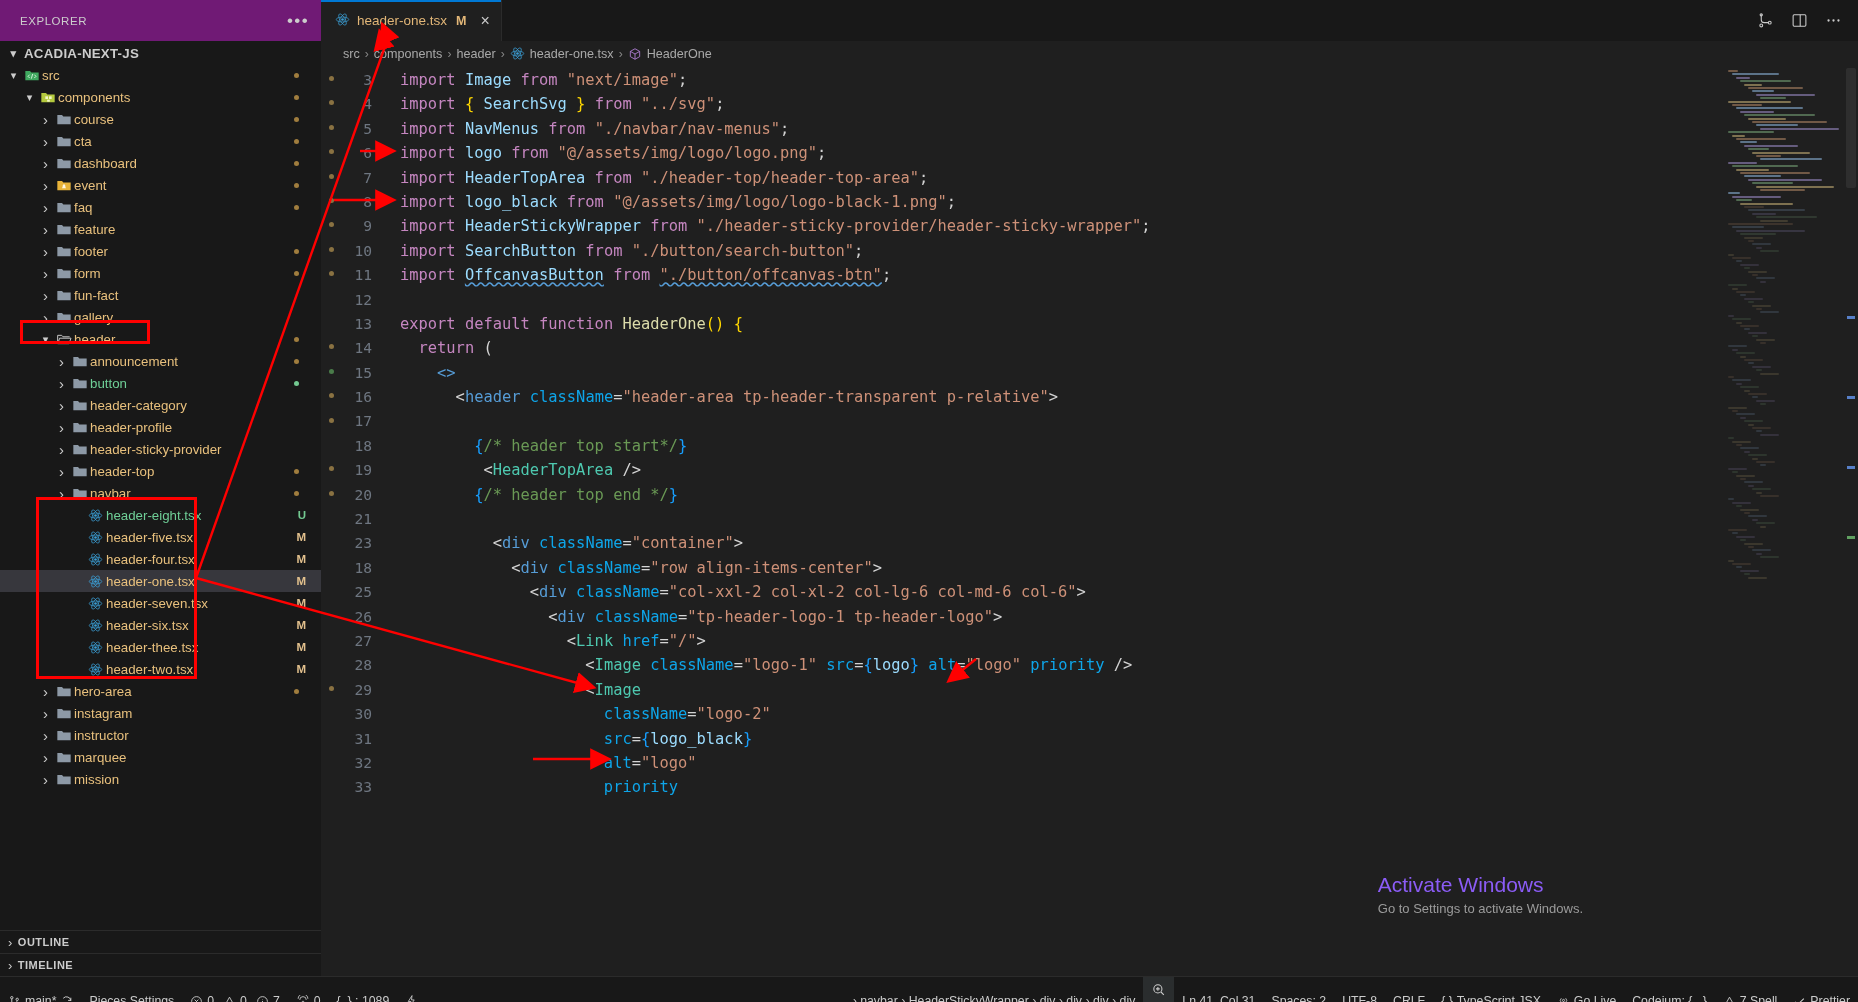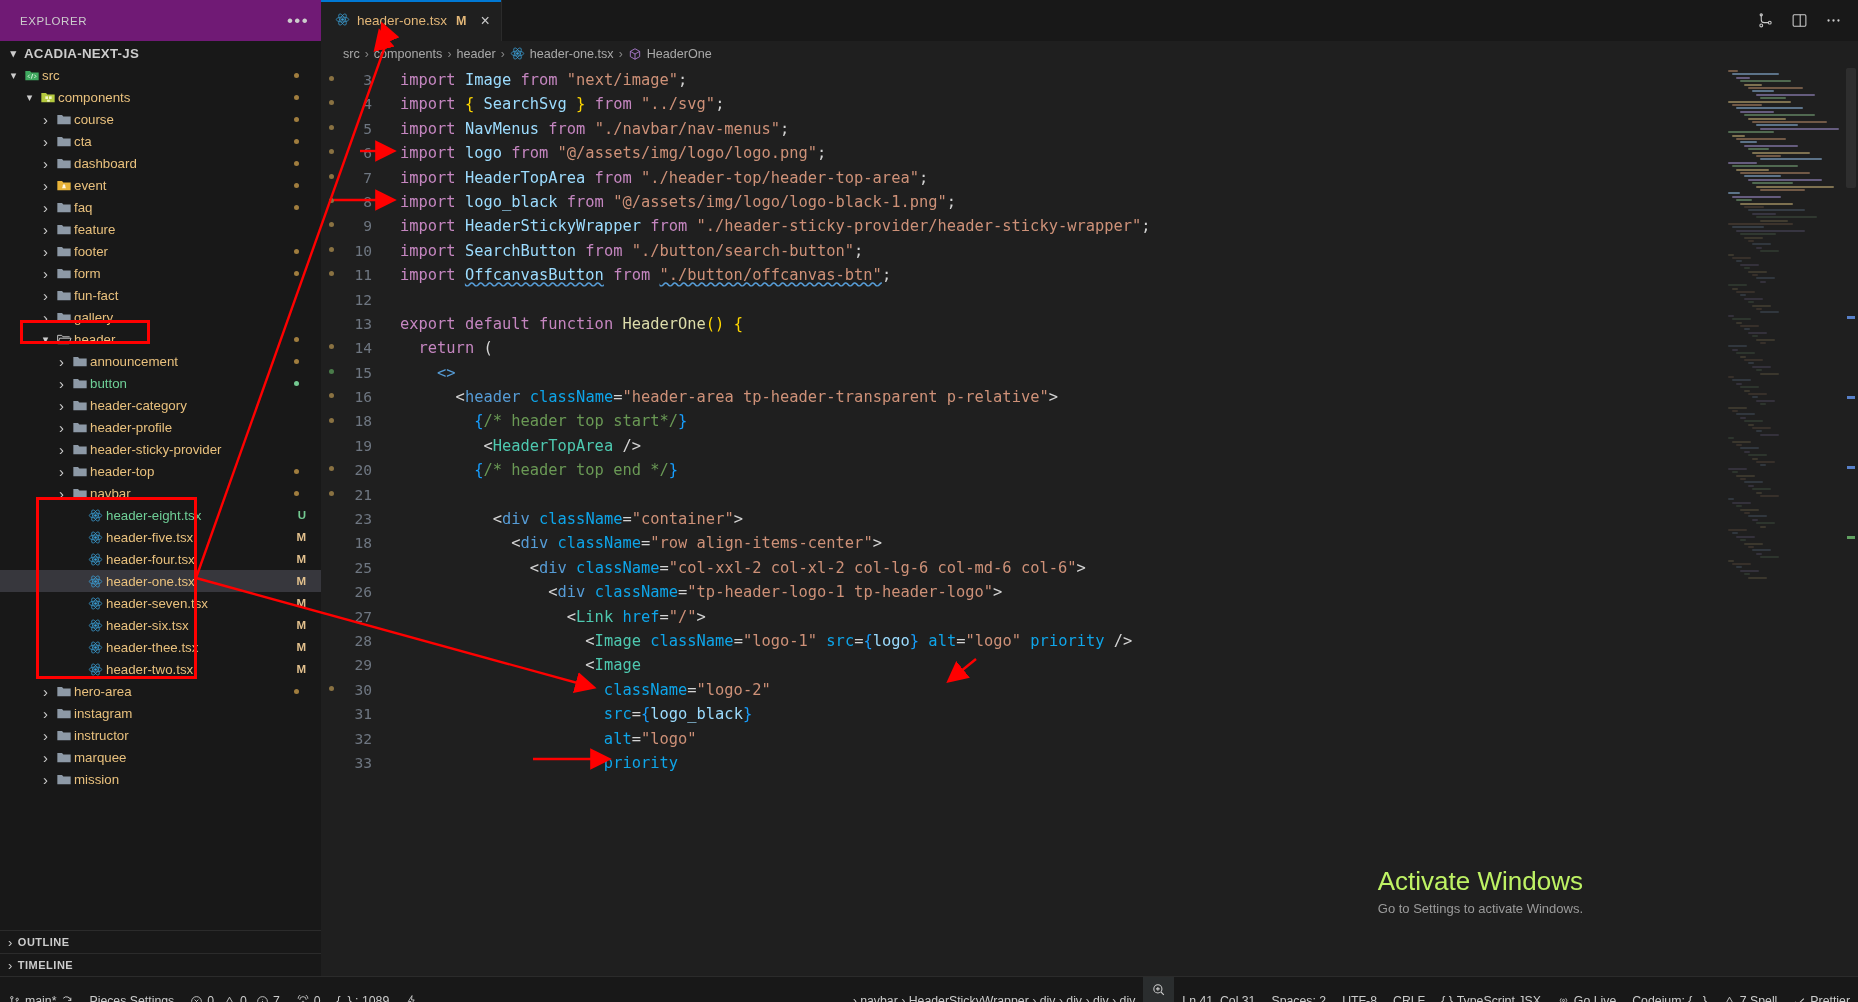--- a/index.html
+++ b/index.html
@@ -117,21 +117,21 @@
   .scrollbar-v {
     position: absolute; right: 0; top: 0; width: 14px; height: 100%; background: #1f1f1f;
   }
   .sb-thumb { position: absolute; right: 2px; top: 2px; width: 10px; height: 120px; background: #4f4f4f55; border-radius: 2px;}
   .sb-mark { position: absolute; right: 3px; width: 8px; height: 3px; }
 
   
   .watermark {
     position: absolute; right: 275px; bottom: 60px; color: #8d8d8d; text-align: left;
   }
-  .wm-title { font-size: 26px; color: #bef264; }
+  .wm-title { font-size: 21px; color: #8b5cf6; }
   .wm-sub { font-size: 13px; color: #9b9b9b; margin-top: 4px;}
 
   
   .status {
     height: 26px; flex: 0 0 26px; background: #181818; display: flex; align-items: center;
     color: #cccccc; font-size: 12.3px; border-top: 1px solid #2b2b2b;
   }
   .st-item { display: flex; align-items: center; gap: 4px; padding: 0 8px; height: 100%; white-space: nowrap; margin-top: 23px;}
   .st-spacer { flex: 1; }
   .st-zoom { background: #2a2d2e; padding: 0 8px; display: flex; align-items: center; height: 100%; }
@@ -665,20 +665,21 @@
             <div class="cline"><span class="ln">7</span><span class="ctext"><span class="k">import </span><span class="v">HeaderTopArea</span><span class="k"> from </span><span class="s">"./header-top/header-top-area"</span><span class="p">;</span></span></div>
             <div class="cline"><span class="ln">8</span><span class="ctext"><span class="k">import </span><span class="v">logo_black</span><span class="k"> from </span><span class="s">"@/assets/img/logo/logo-black-1.png"</span><span class="p">;</span></span></div>
             <div class="cline"><span class="ln">9</span><span class="ctext"><span class="k">import </span><span class="v">HeaderStickyWrapper</span><span class="k"> from </span><span class="s">"./header-sticky-provider/header-sticky-wrapper"</span><span class="p">;</span></span></div>
             <div class="cline"><span class="ln">10</span><span class="ctext"><span class="k">import </span><span class="v">SearchButton</span><span class="k"> from </span><span class="s">"./button/search-button"</span><span class="p">;</span></span></div>
             <div class="cline"><span class="ln">11</span><span class="ctext"><span class="k">import </span><span class="v squig">OffcanvasButton</span><span class="k"> from </span><span class="s squig">"./button/offcanvas-btn"</span><span class="p">;</span></span></div>
             <div class="cline"><span class="ln">12</span><span class="ctext"></span></div>
             <div class="cline"><span class="ln">13</span><span class="ctext"><span class="k">export </span><span class="k">default </span><span class="k">function </span><span class="f">HeaderOne</span><span class="y">()</span><span class="p"> </span><span class="y">{</span></span></div>
             <div class="cline"><span class="ln">14</span><span class="ctext"><span class="p">  </span><span class="k">return </span><span class="p">(</span></span></div>
             <div class="cline"><span class="ln">15</span><span class="ctext"><span class="p">    </span><span class="tg">&lt;&gt;</span></span></div>
             <div class="cline"><span class="ln">16</span><span class="ctext"><span class="p">      </span><span class="p">&lt;</span><span class="tg">header</span><span class="p"> </span><span class="at">className</span><span class="p">=</span><span class="s">"header-area tp-header-transparent p-relative"</span><span class="p">&gt;</span></span></div>
+            <div class="cline"><span class="ln">17</span><span class="ctext"></span></div>
             <div class="cline"><span class="ln">18</span><span class="ctext"><span class="p">        </span><span class="b">{</span><span class="c">/* header top start*/</span><span class="b">}</span></span></div>
             <div class="cline"><span class="ln">19</span><span class="ctext"><span class="p">         </span><span class="p">&lt;</span><span class="t">HeaderTopArea</span><span class="p"> /&gt;</span></span></div>
             <div class="cline"><span class="ln">20</span><span class="ctext"><span class="p">        </span><span class="b">{</span><span class="c">/* header top end */</span><span class="b">}</span></span></div>
             <div class="cline"><span class="ln">21</span><span class="ctext"></span></div>
             <div class="cline"><span class="ln">23</span><span class="ctext"><span class="p">          </span><span class="p">&lt;</span><span class="tg">div</span><span class="p"> </span><span class="at">className</span><span class="p">=</span><span class="s">"container"</span><span class="p">&gt;</span></span></div>
             <div class="cline"><span class="ln">18</span><span class="ctext"><span class="p">            </span><span class="p">&lt;</span><span class="tg">div</span><span class="p"> </span><span class="at">className</span><span class="p">=</span><span class="s">"row align-items-center"</span><span class="p">&gt;</span></span></div>
             <div class="cline"><span class="ln">25</span><span class="ctext"><span class="p">              </span><span class="p">&lt;</span><span class="tg">div</span><span class="p"> </span><span class="at">className</span><span class="p">=</span><span class="s">"col-xxl-2 col-xl-2 col-lg-6 col-md-6 col-6"</span><span class="p">&gt;</span></span></div>
             <div class="cline"><span class="ln">26</span><span class="ctext"><span class="p">                </span><span class="p">&lt;</span><span class="tg">div</span><span class="p"> </span><span class="at">className</span><span class="p">=</span><span class="s">"tp-header-logo-1 tp-header-logo"</span><span class="p">&gt;</span></span></div>
             <div class="cline"><span class="ln">27</span><span class="ctext"><span class="p">                  </span><span class="p">&lt;</span><span class="t">Link</span><span class="p"> </span><span class="at">href</span><span class="p">=</span><span class="s">"/"</span><span class="p">&gt;</span></span></div>
             <div class="cline"><span class="ln">28</span><span class="ctext"><span class="p">                    </span><span class="p">&lt;</span><span class="t">Image</span><span class="p"> </span><span class="at">className</span><span class="p">=</span><span class="s">"logo-1"</span><span class="p"> </span><span class="at">src</span><span class="p">=</span><span class="b">{</span><span class="v">logo</span><span class="b">}</span><span class="p"> </span><span class="at">alt</span><span class="p">=</span><span class="s">"logo"</span><span class="p"> </span><span class="at">priority</span><span class="p"> /&gt;</span></span></div>

